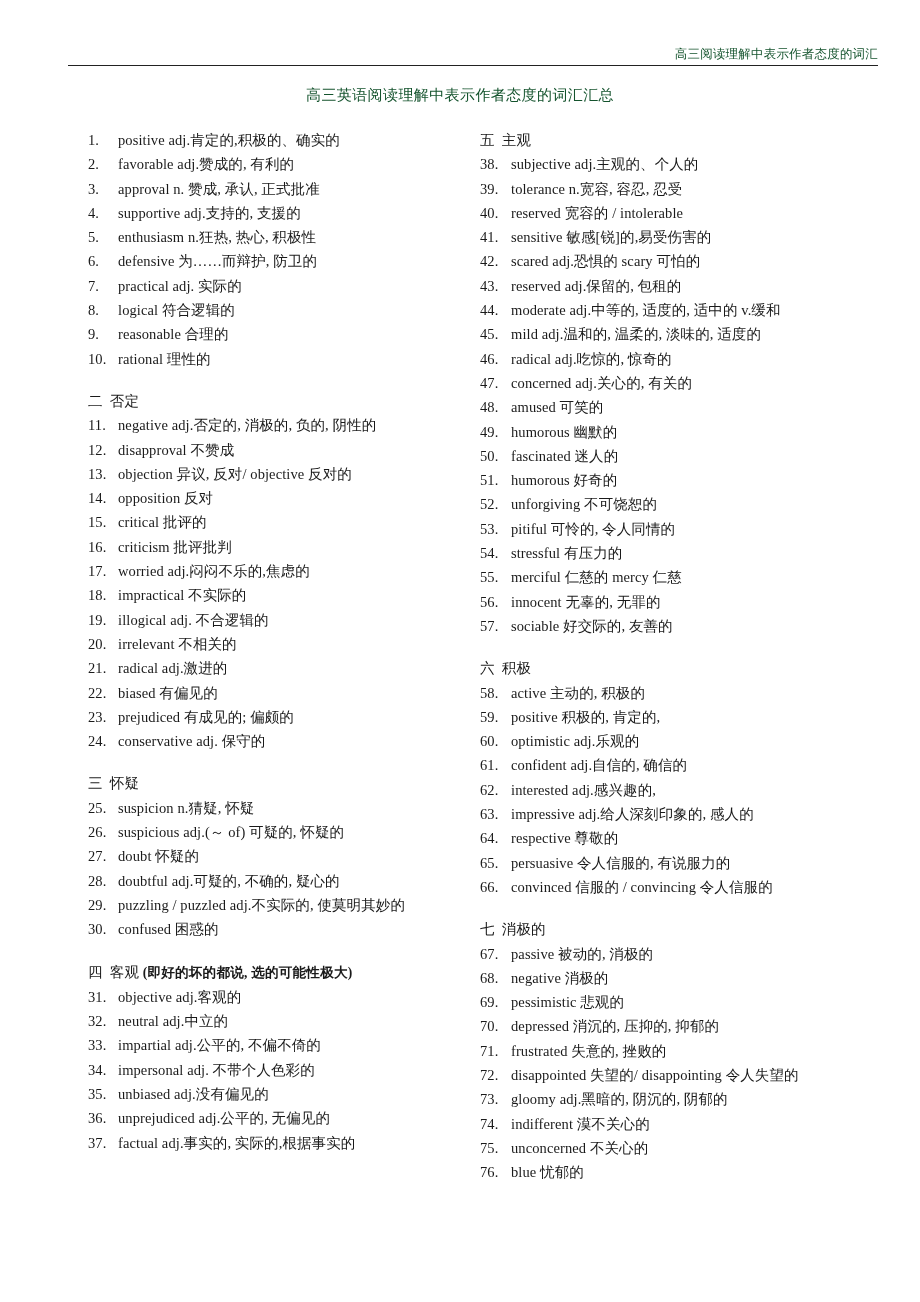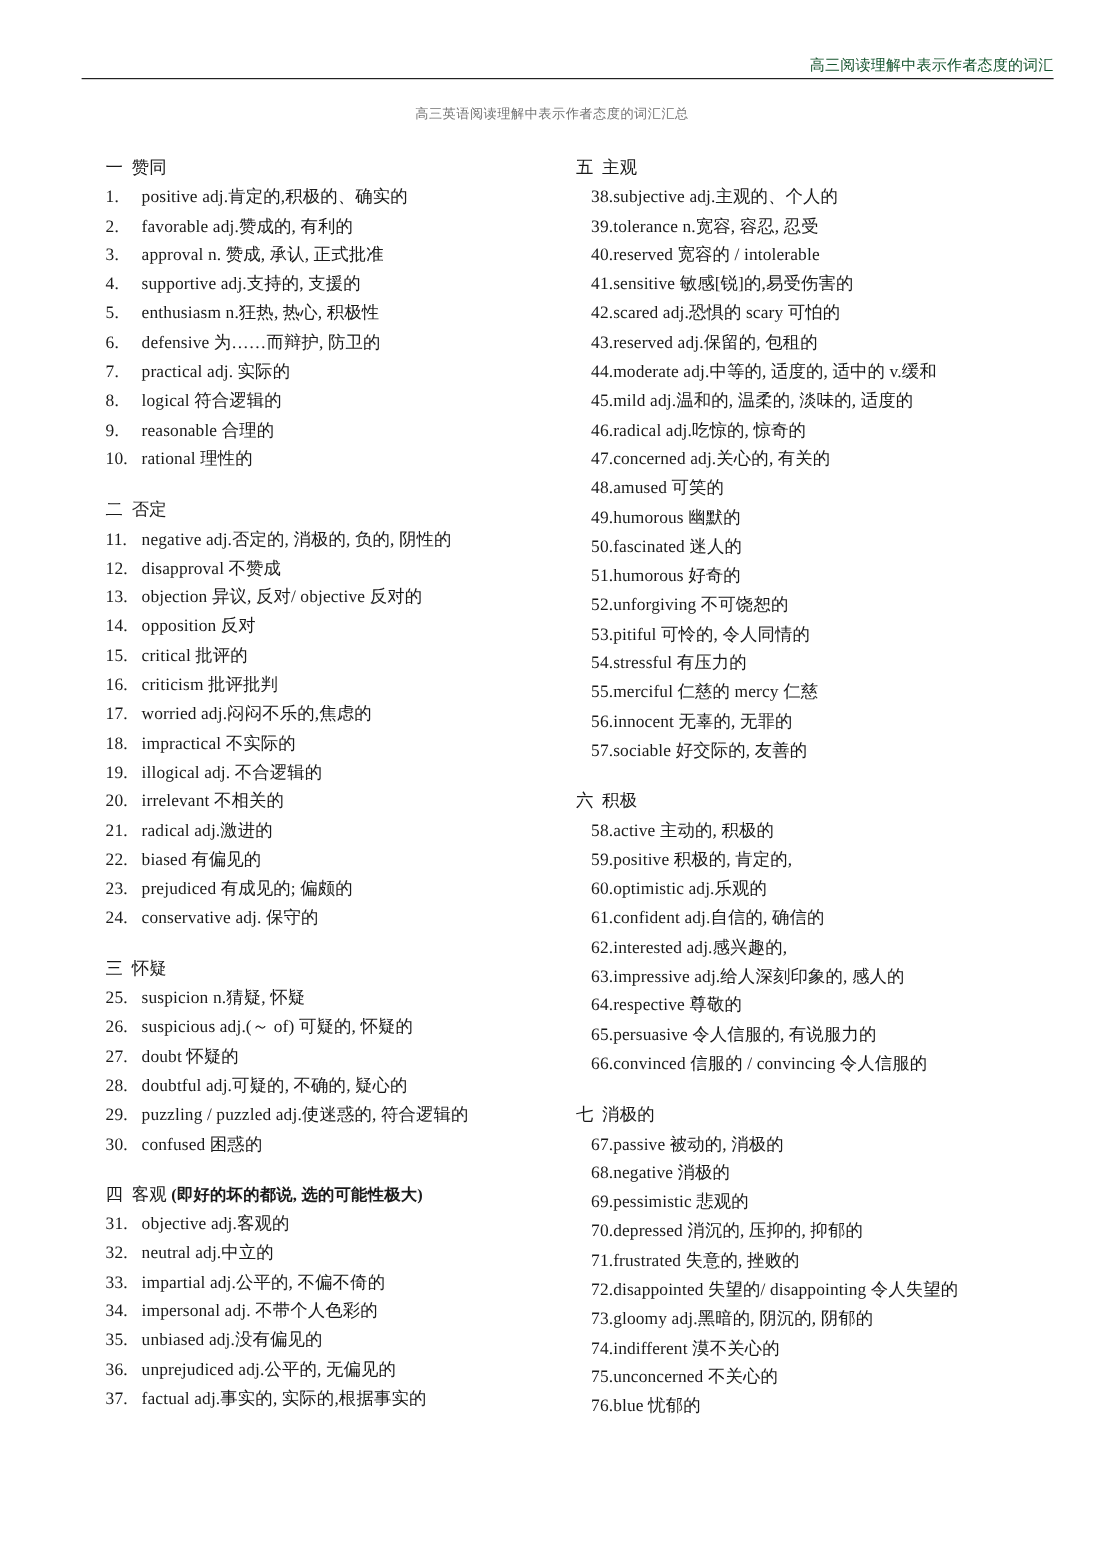--- a/index.html
+++ b/index.html
@@ -45,23 +45,23 @@
     height: 0;
   }
 
   
   .doc-title {
     position: absolute;
     top: 84px;
     left: 0;
     width: 920px;
     text-align: center;
-    font-size: 11px;
+    font-size: 15px;
     line-height: 22px;
-    color: #737373;
+    color: #14532d;
     letter-spacing: 0.4px;
   }
 
   
   .columns {
     position: absolute;
     top: 128px;
     left: 0;
     width: 920px;
     display: flex;
@@ -114,39 +114,37 @@
     text-align: left;
   }
   .entry-text {
     flex: 1 1 auto;
   }
 
   
   .col-right .entry-num {
     width: 31px;
     flex: 0 0 31px;
-    text-align: right;
   }
 </style>
 </head>
 <body>
 
 <div class="page">
 
   <div class="header-area">
     <div class="header-text">高三阅读理解中表示作者态度的词汇</div>
     <div class="header-rule"></div>
   </div>
 
   <div class="doc-title">高三英语阅读理解中表示作者态度的词汇汇总</div>
 
   <div class="columns">
     <div class="col col-left" id="col-left">
         <div class="section">
-          <div class="section-title"><span class="sec-num">一</span><span class="sec-name">赞同</span></div>
           <div class="entry">
             <span class="entry-num">1.</span>
             <span class="entry-text">positive   adj.肯定的,积极的、确实的</span>
           </div>
           <div class="entry">
             <span class="entry-num">2.</span>
             <span class="entry-text">favorable   adj.赞成的, 有利的</span>
           </div>
           <div class="entry">
             <span class="entry-num">3.</span>
@@ -253,21 +251,21 @@
           <div class="entry">
             <span class="entry-num">27.</span>
             <span class="entry-text">doubt  怀疑的</span>
           </div>
           <div class="entry">
             <span class="entry-num">28.</span>
             <span class="entry-text">doubtful   adj.可疑的, 不确的, 疑心的</span>
           </div>
           <div class="entry">
             <span class="entry-num">29.</span>
-            <span class="entry-text">puzzling / puzzled adj.使迷惑的, 符合逻辑的</span>
+            <span class="entry-text">puzzling / puzzled adj.不实际的, 使莫明其妙的</span>
           </div>
           <div class="entry">
             <span class="entry-num">30.</span>
             <span class="entry-text">confused  困惑的</span>
           </div>
         </div>
         <div class="section">
           <div class="section-title"><span class="sec-num">四</span><span class="sec-name">客观</span><span class="sec-note"> (即好的坏的都说, 选的可能性极大)</span></div>
           <div class="entry">
             <span class="entry-num">31.</span>

